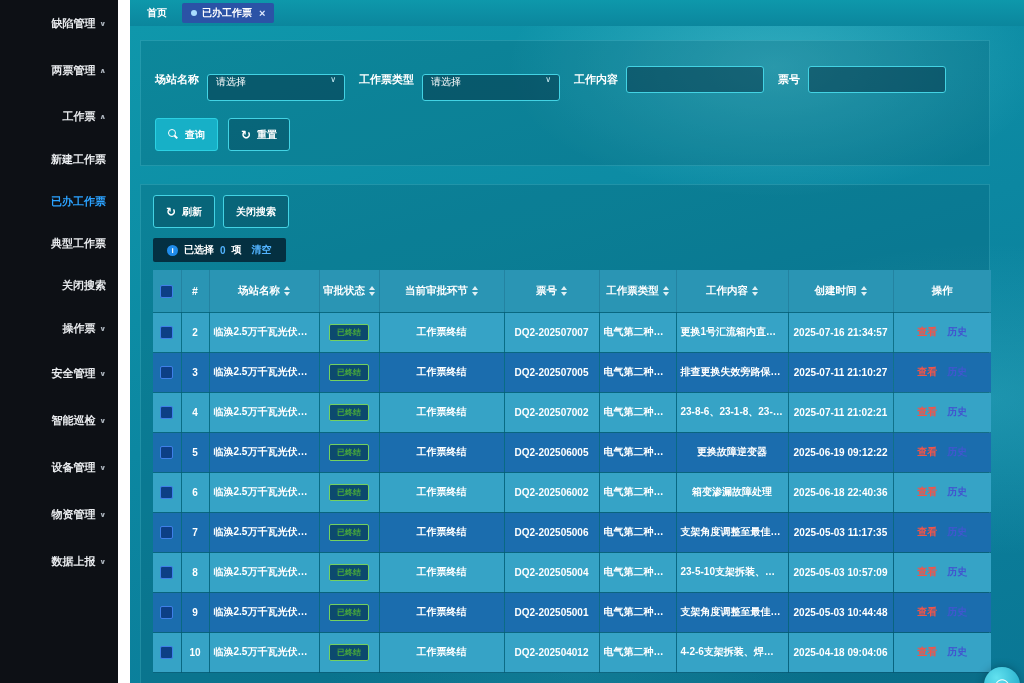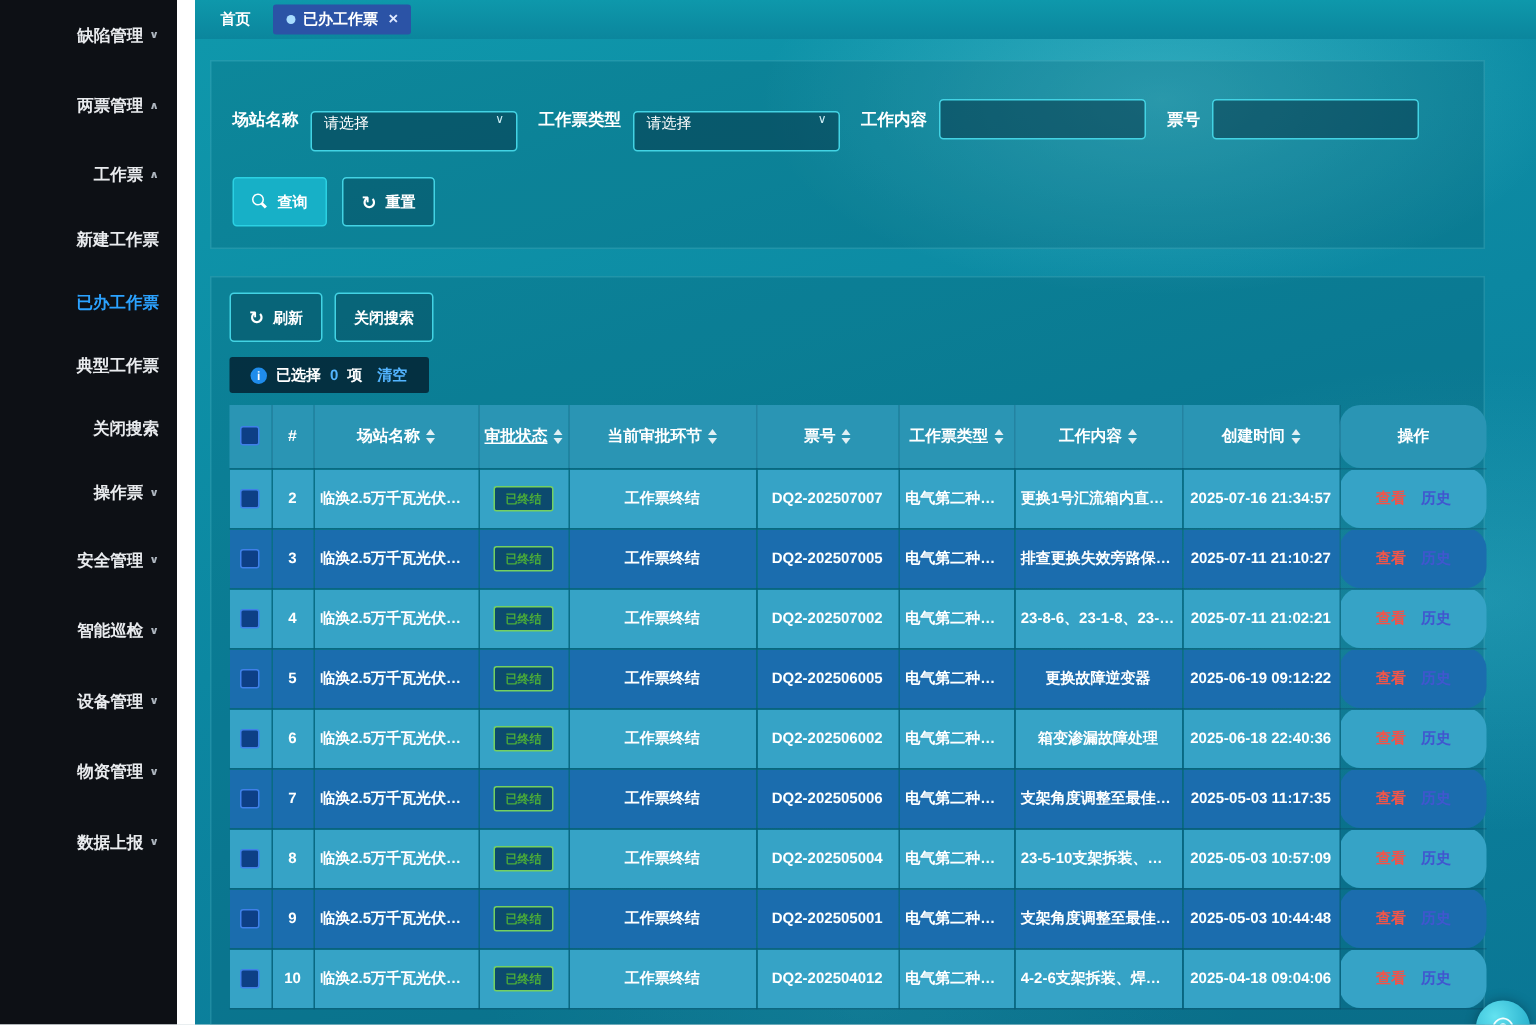--- a/index.html
+++ b/index.html
@@ -66,26 +66,26 @@
   .info-dot { width:11px; height:11px; border-radius:50%; background:#1f8ceb; color:#fff;
     font-size:8px; line-height:11px; text-align:center; display:inline-block; font-style:normal; }
   .sel-count { color:#53b4ff; }
   .clear-link { color:#53b4ff; cursor:pointer; margin-left:4px; }
 
   
   table.grid { width:calc(100% - 24px); margin:0 12px; border-collapse:collapse; table-layout:fixed; }
   .grid th { background:#2a95b4; color:#fff; height:42px; font-size:10.5px; font-weight:700; }
   .grid th,.grid td { border-right:1px solid rgba(8,48,78,.18); border-bottom:1px solid rgba(8,40,70,.22);
     text-align:center; vertical-align:middle; }
-  .grid th:last-child,.grid td:last-child { border-right:none;border-radius:14px; }
+  .grid th:last-child,.grid td:last-child { border-right:none; }
   .grid td { height:40px; font-size:10px; font-weight:700; color:#fff; padding:0 4px;
     white-space:nowrap; overflow:hidden; text-overflow:ellipsis; }
   tr.odd td { background:#36a3c6; }
   tr.even td { background:#1b6dae; }
-  .c0{width:28px;} .c1{width:28px;} .c2{width:110px;} .c3{width:60px;text-decoration:underline;} .c4{width:125px;}
+  .c0{width:28px;} .c1{width:28px;} .c2{width:110px;} .c3{width:60px;} .c4{width:125px;}
   .c5{width:95px;} .c6{width:77px;} .c7{width:112px;} .c8{width:105px;} .c9{width:98px;}
   .checkbox { display:inline-block; width:13px; height:13px; border:1px solid #3f7fe8;
     border-radius:2px; background:#0d3f86; vertical-align:middle; cursor:pointer; }
   .sort { display:inline-flex; flex-direction:column; margin-left:4px; vertical-align:middle; cursor:pointer; }
   .sort i { display:block; width:0; height:0; border-left:3px solid transparent; border-right:3px solid transparent; }
   .sort .up { border-bottom:4px solid rgba(255,255,255,.85); margin-bottom:2px; }
   .sort .dn { border-top:4px solid rgba(255,255,255,.85); }
   .badge { display:inline-block; background:#0c4a6e; border:1px solid #74d160; color:#49a93a;
     font-size:8px; font-weight:700; padding:2px 7px; border-radius:2px; }
   .ops a { font-weight:700; font-size:10px; cursor:pointer; margin:0 5px; text-decoration:none; }

